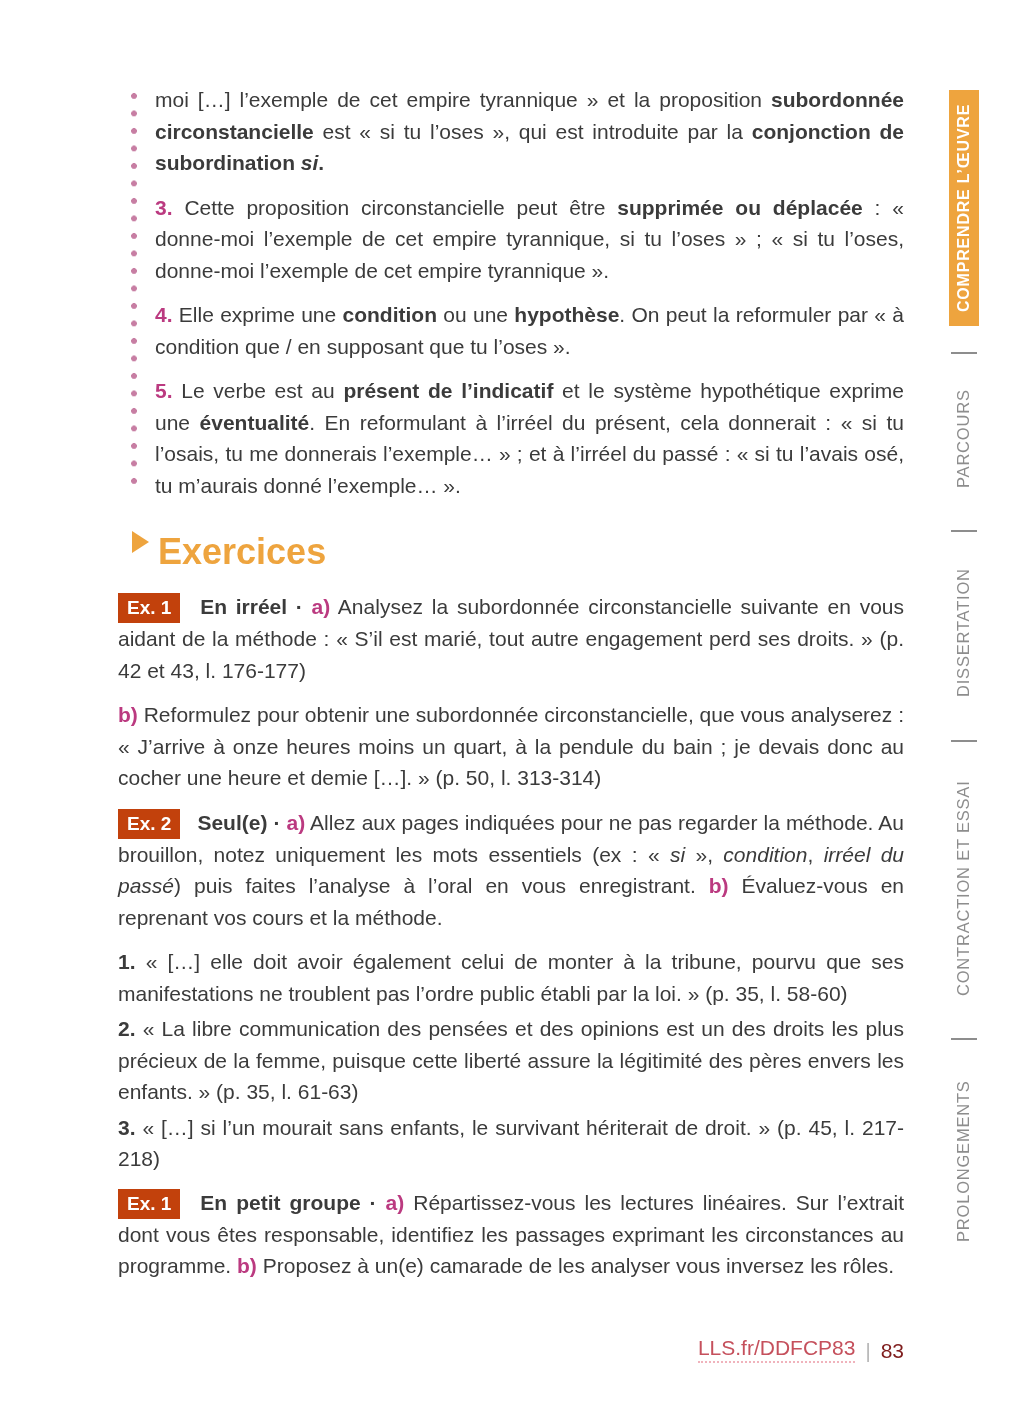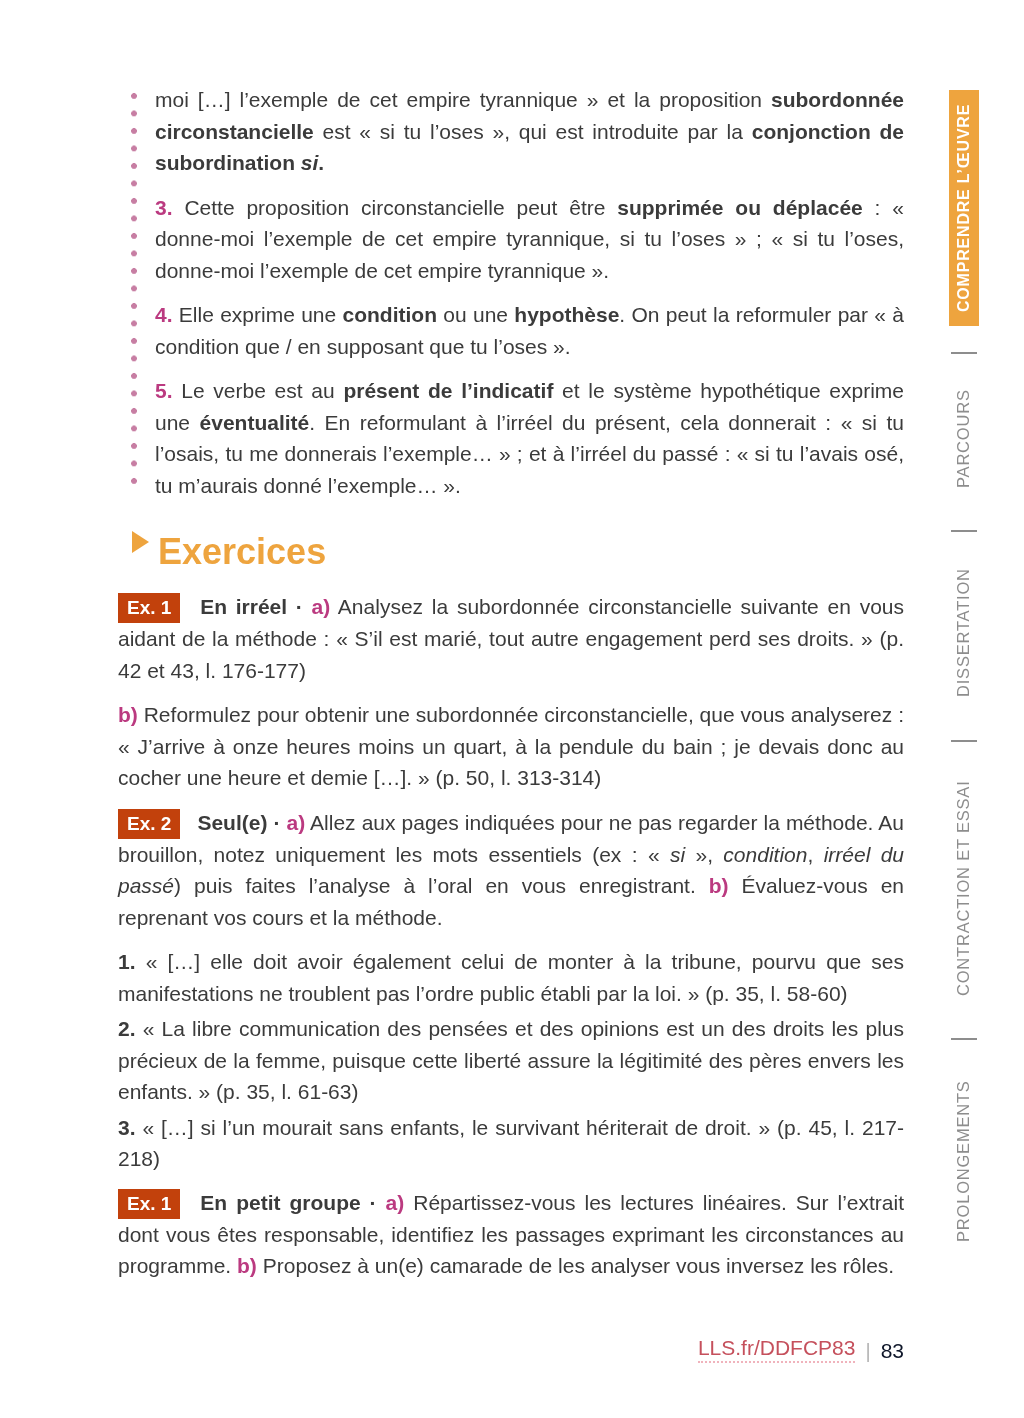--- a/index.html
+++ b/index.html
@@ -115,21 +115,21 @@
     display:flex; align-items:flex-end;
   }
   .footer-link {
     color:#c5505c;
     text-decoration:none;
     border-bottom:2px dotted #f0b3bc;
     padding-bottom:1px;
     cursor:pointer;
   }
   .footer-sep { color:#b4b4b4; margin:0 10px; font-size:20px; }
-  .footer-page { color:#0f172a; }
+  .footer-page { color:#7f1d1d; }
 </style>
 </head>
 <body>
 
 <div class="page">
 
   <div class="main-col">
 
     <div class="correction">
       <div class="dots-rule"></div>

